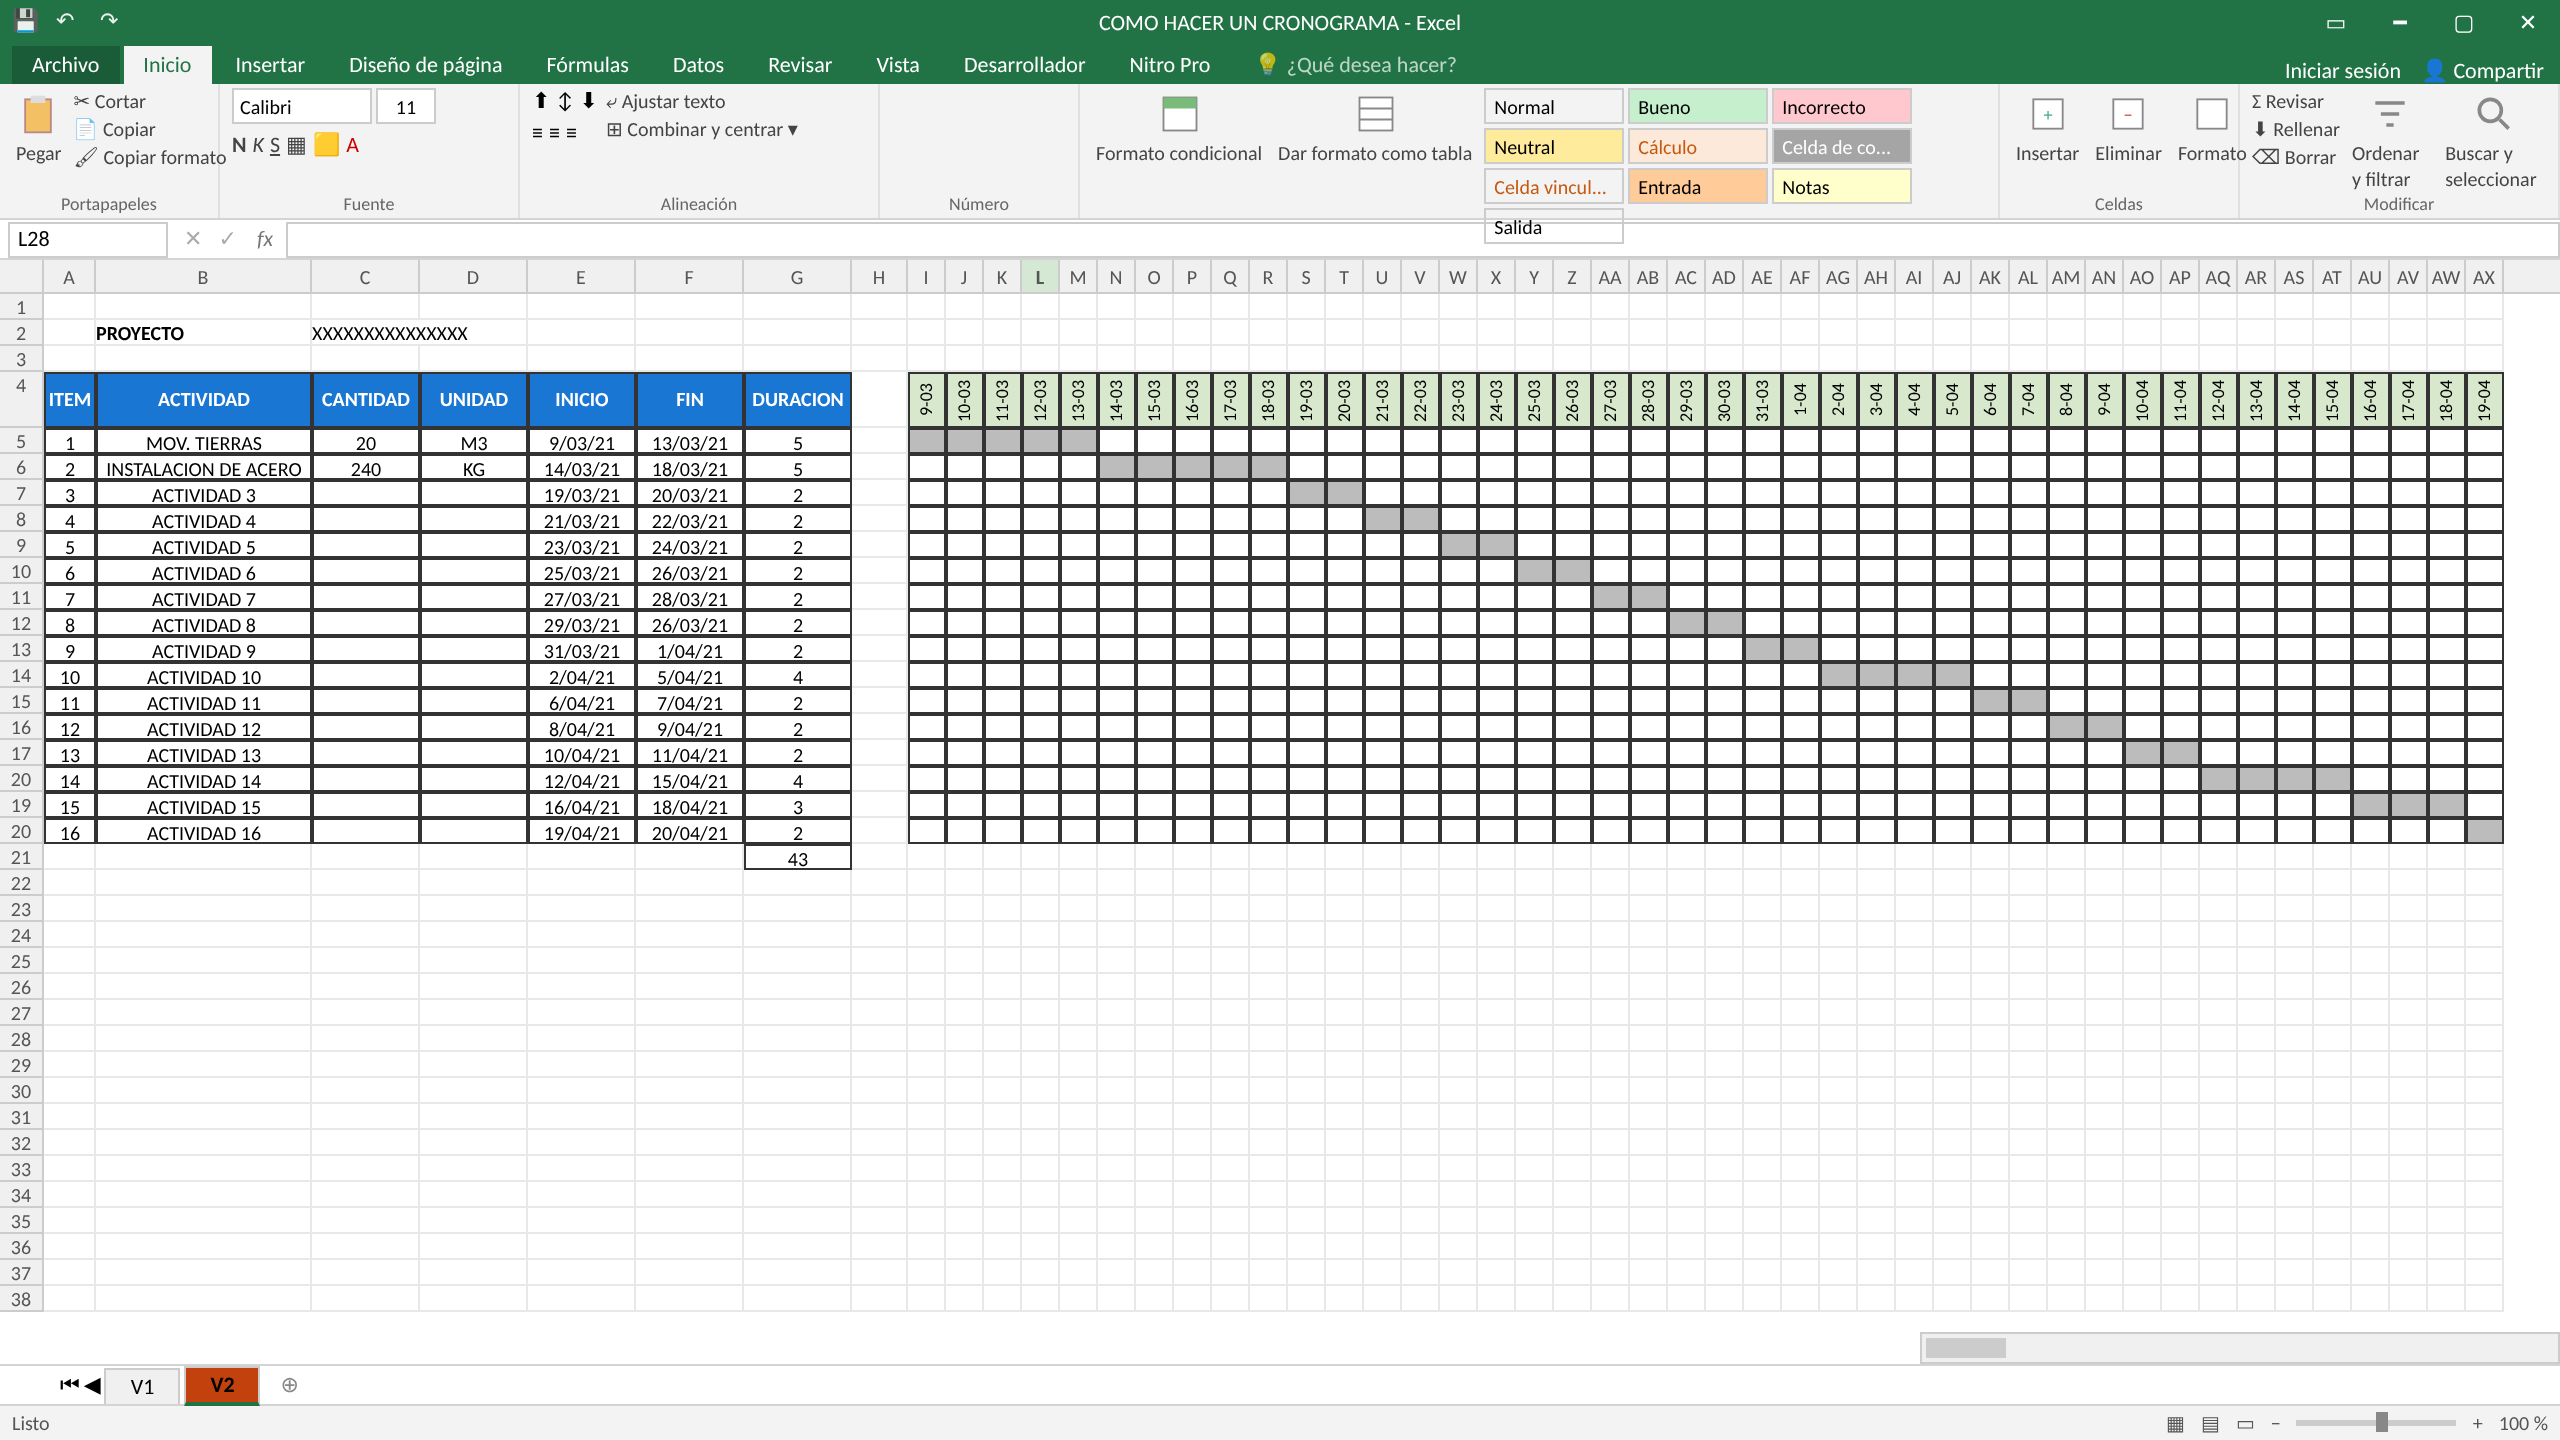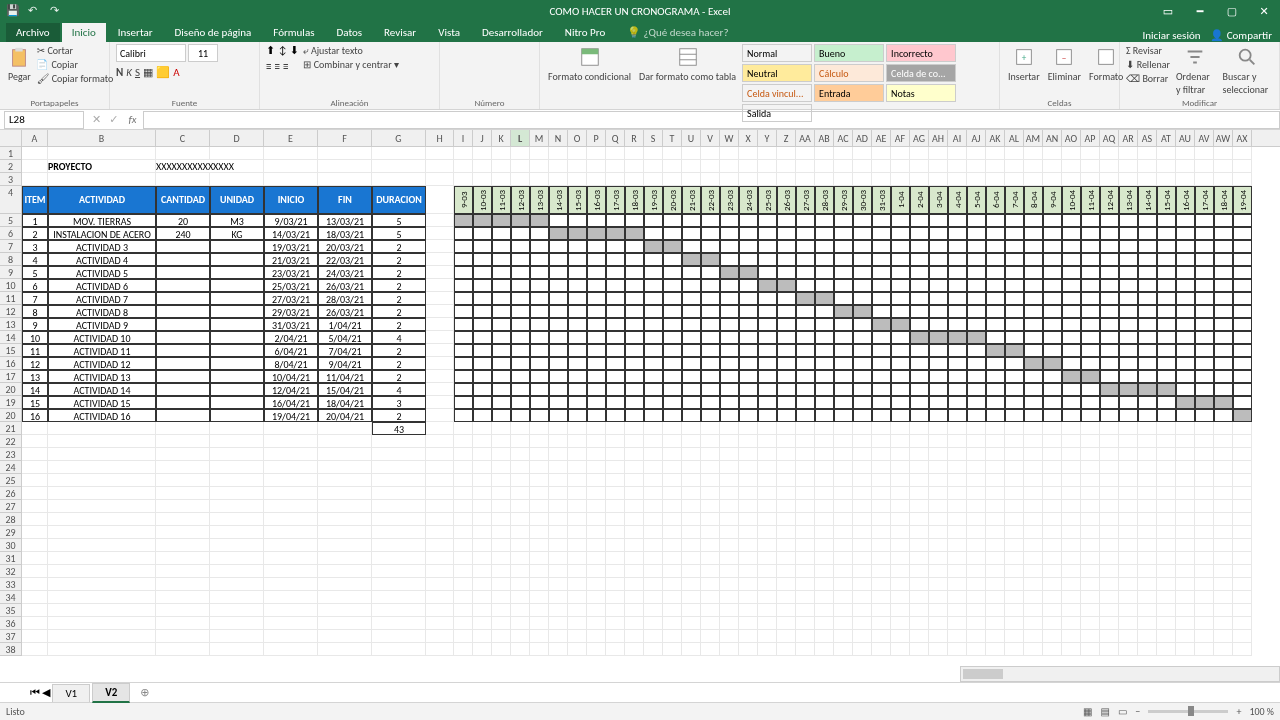--- a/index.html
+++ b/index.html
@@ -61,21 +61,21 @@
 .date-header { background:#d8e8cc; border:1px solid #333 !important; text-align:center; font-size:9px; writing-mode:vertical-rl; transform:rotate(180deg); display:flex; align-items:center; justify-content:center; padding:2px 0; }
 .gantt-cell { border:1px solid #333 !important; background:#fff; }
 .gantt-fill { background:#bcbcbc !important; }
 
 
 .banner { position:absolute; background:#1a6b3f; color:#fff; font-weight:900; font-size:62px; letter-spacing:2px; display:flex; align-items:center; justify-content:center; font-family:"Arial Black",sans-serif; }
 
 
 .sheet-tabs { height:20px; background:#fff; border-top:1px solid #d4d4d4; display:flex; align-items:center; padding-left:30px; gap:2px; font-size:11px; }
 .sheet-tab { padding:2px 12px; border:1px solid #ccc; border-bottom:none; background:#f0f0f0; }
-.sheet-tab.active { background:#e5e5e5; font-weight:bold; border-bottom:2px solid #217346; }
+.sheet-tab.active { background:#c2410c; font-weight:bold; border-bottom:2px solid #217346; }
 .statusbar { height:18px; background:#f3f3f3; border-top:1px solid #d4d4d4; display:flex; align-items:center; font-size:10px; color:#555; padding:0 6px; }
 .statusbar .right { margin-left:auto; display:flex; gap:8px; align-items:center; }
 .zoom-slider { width:80px; height:3px; background:#ccc; position:relative; }
 .zoom-thumb { width:6px; height:10px; background:#888; position:absolute; left:50%; top:-4px; }
 
 .hscroll { position:absolute; bottom:0; right:0; height:16px; width:320px; background:#f0f0f0; border:1px solid #ccc; }
 .hscroll-thumb { position:absolute; left:2px; top:2px; height:10px; width:40px; background:#ccc; }
 </style>
 </head>
 <body>

